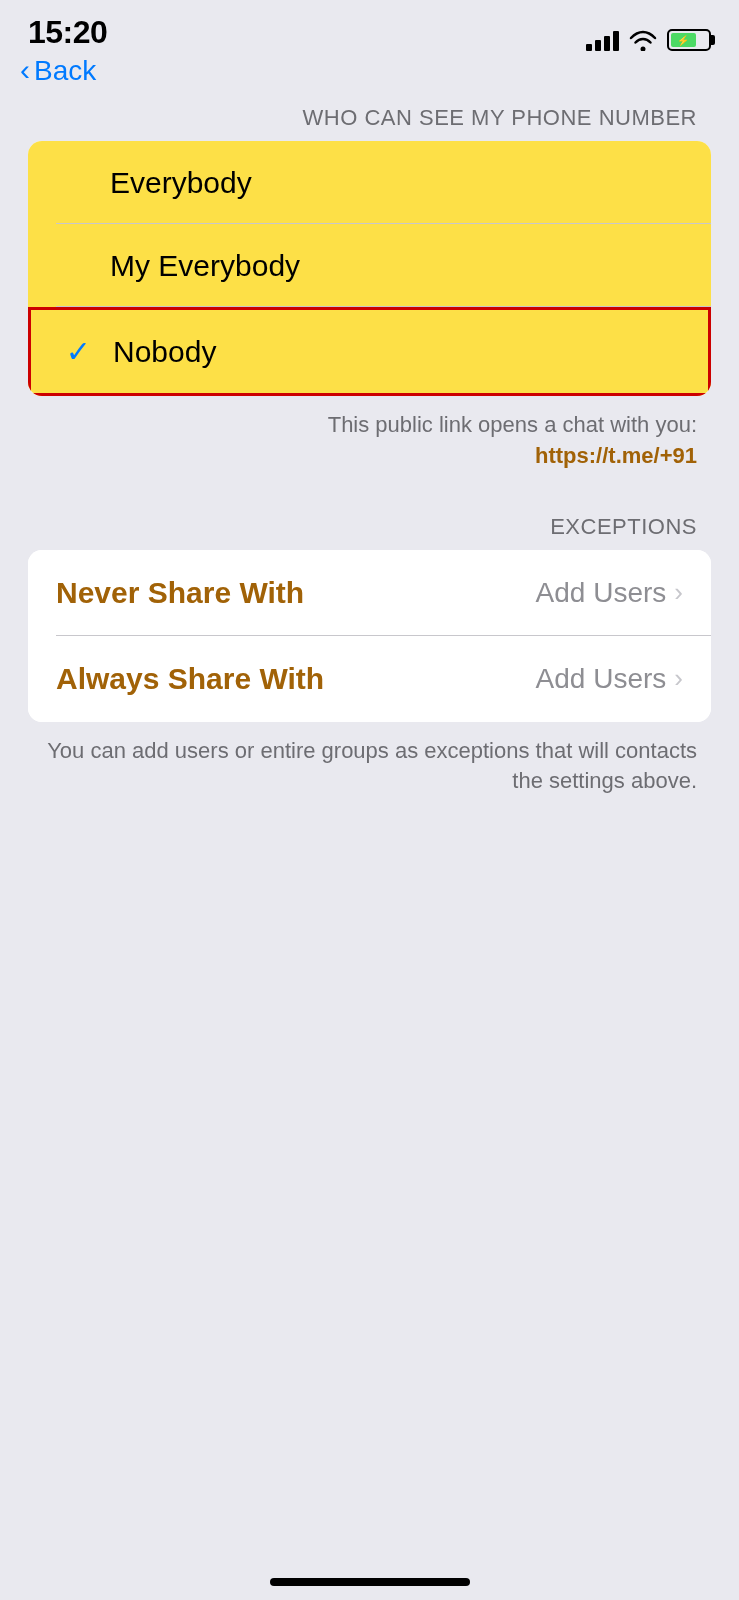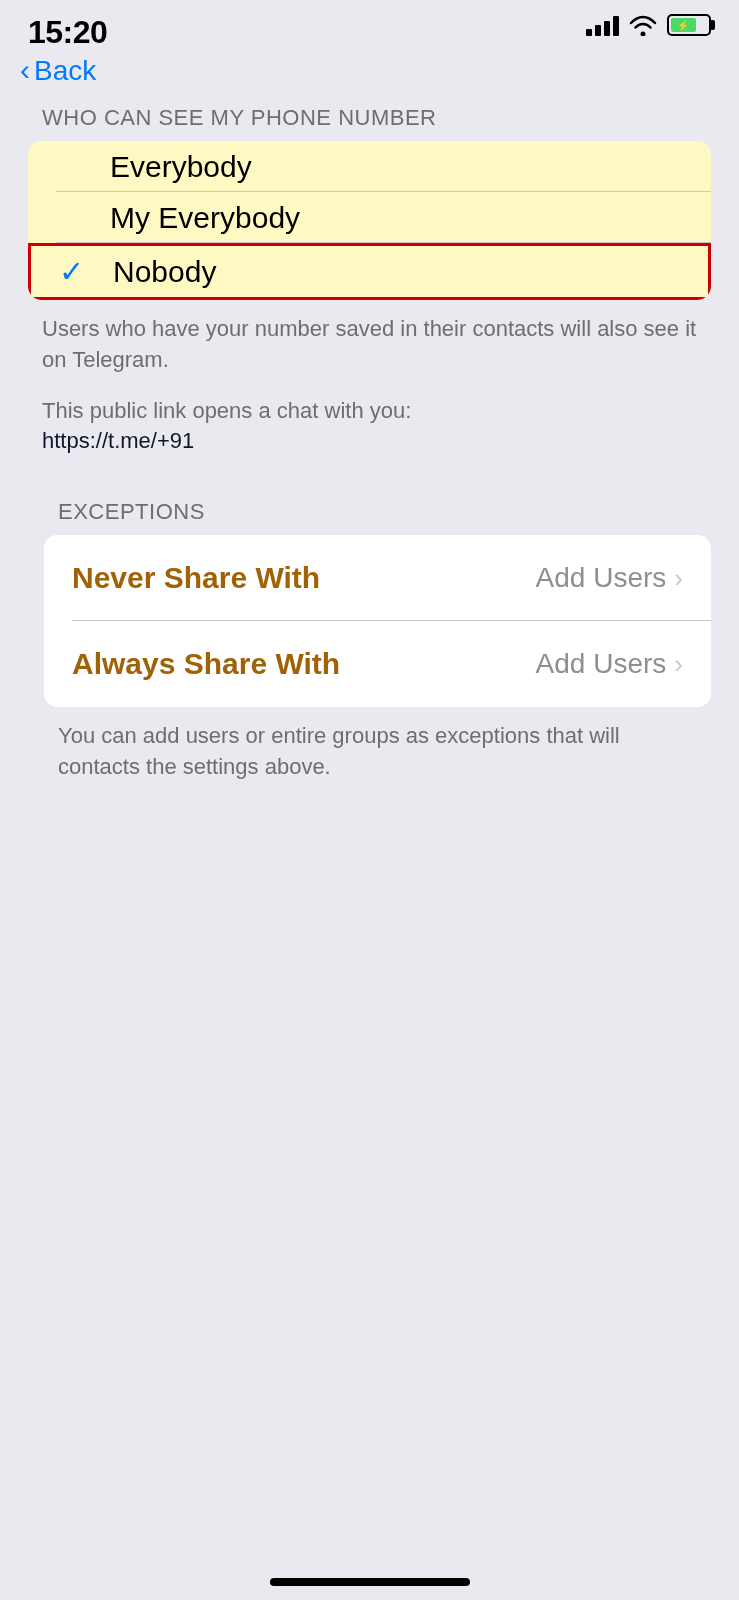--- a/index.html
+++ b/index.html
@@ -10,21 +10,21 @@
       min-height: 1600px;
       background-color: #e9e9ef;
       font-family: -apple-system, 'SF Pro Text', 'Helvetica Neue', sans-serif;
       position: relative;
     }
 
     
     .status-bar {
       display: flex;
       justify-content: space-between;
-      align-items: flex-start;
+      align-items: flex-end;
       padding: 14px 28px 10px 28px;
       background: #e9e9ef;
     }
 
     .status-time {
       font-size: 32px;
       font-weight: 600;
       color: #000;
       letter-spacing: -0.5px;
     }
@@ -125,45 +125,46 @@
 
     .nav-title {
       font-size: 30px;
       font-weight: 700;
       color: #000;
     }
 
     
     .content {
       padding: 0 28px;
+      text-align: right;
     }
 
     .section-label {
       font-size: 22px;
       color: #6d6d72;
       font-weight: 400;
       text-transform: uppercase;
       letter-spacing: 0.5px;
       padding: 18px 14px 10px 14px;
     }
 
     .card {
       background: #fff;
       border-radius: 14px;
       overflow: hidden;
     }
 
     .card-item {
       display: flex;
       align-items: center;
-      padding: 8px 28px;
-      font-size: 30px;
-      color: #000;
-      position: relative;
-      background: #fef9c3;
+      padding: 24px 28px;
+      font-size: 30px;
+      color: #000;
+      position: relative;
+      background: #fde047;
     }
 
     .card-item:not(:last-child)::after {
       content: '';
       position: absolute;
       bottom: 0;
       left: 28px;
       right: 0;
       height: 1px;
       background: #c8c7cc;
@@ -192,28 +193,28 @@
 
     
     .section-note {
       font-size: 22px;
       color: #6d6d72;
       padding: 14px 14px 6px 14px;
       line-height: 1.4;
     }
 
     .section-link {
-      color: #0f172a;
+      color: #a16207;
       text-decoration: none;
+      font-weight: bold;
     }
 
     
     .exceptions-section {
       margin-top: 18px;
-      margin-left: 16px;
     }
 
     
     .exception-item {
       display: flex;
       align-items: center;
       justify-content: space-between;
       padding: 26px 28px;
       font-size: 30px;
       background: #fff;
@@ -311,21 +312,20 @@
       <span class="checkmark hidden">✓</span>
       <span class="item-label">My Everybody</span>
     </div>
 
     <div class="card-item selected" style="border: 3px solid #cc0000;">
       <span class="checkmark">✓</span>
       <span class="item-label">Nobody</span>
     </div>
   </div>
 
-  <div class="section-note">Users who have your number saved in their contacts will also see it on Telegram.</div>
 
   <div class="section-note">
     <span>This public link opens a chat with you:</span>
     <br>
     <a class="section-link" href="#">https://t.me/+91</a>
   </div>
 
   <div class="exceptions-section">
     <div class="section-label">EXCEPTIONS</div>
 

